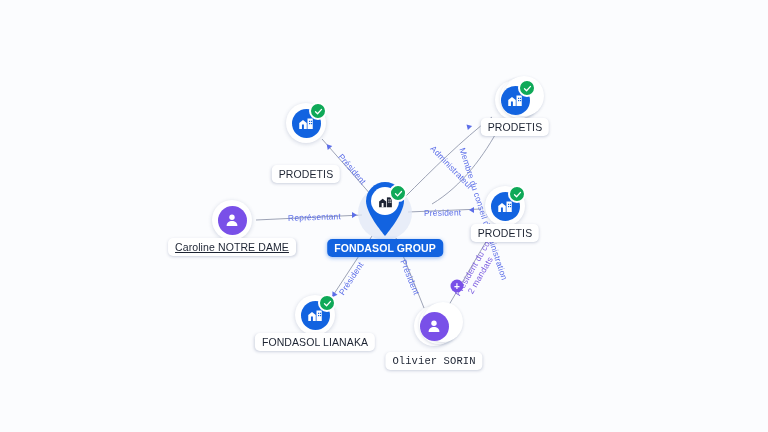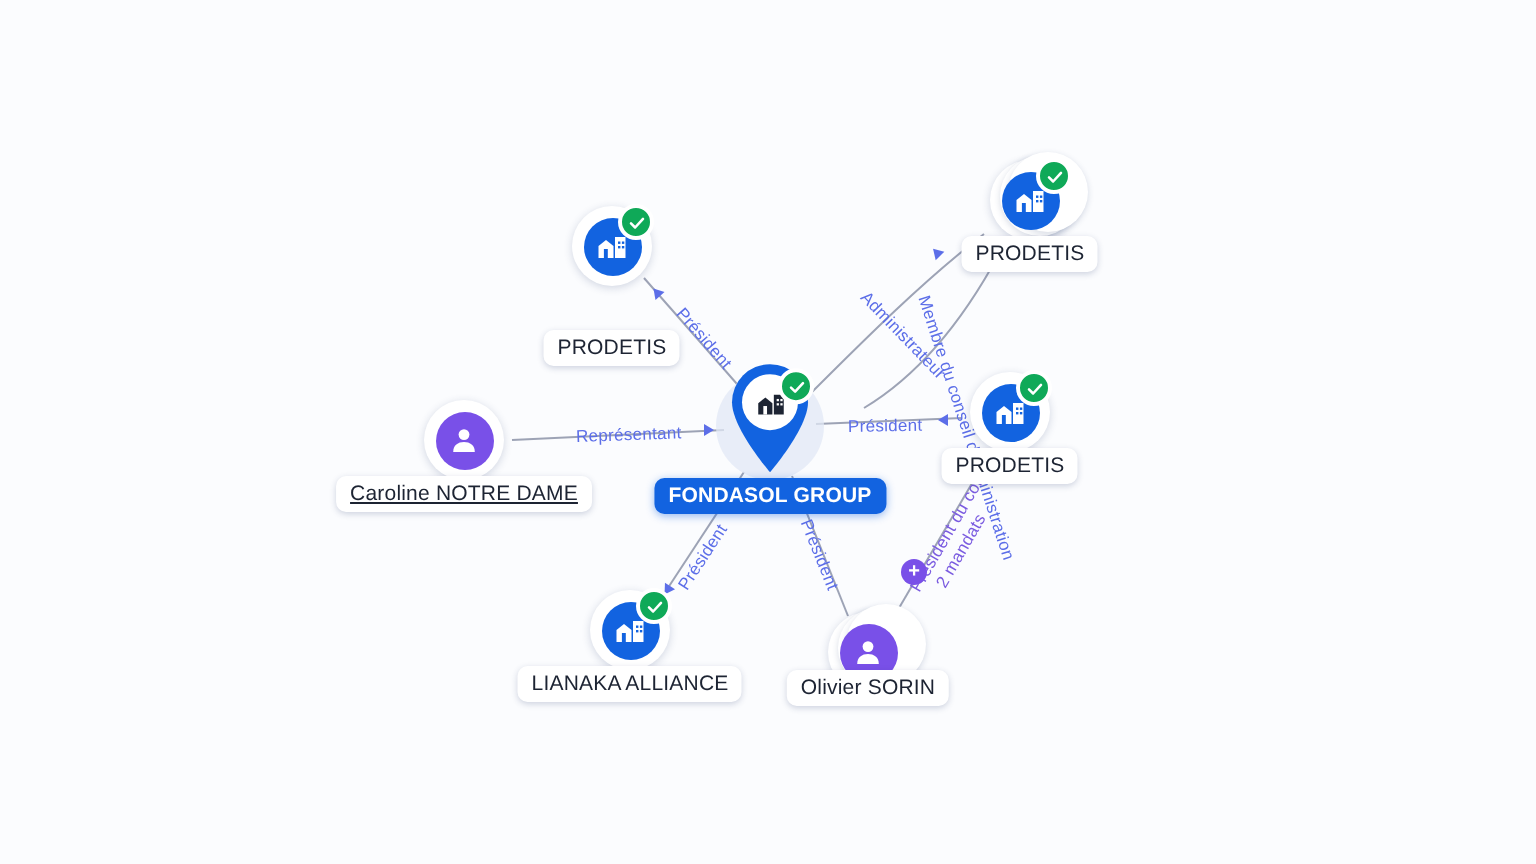--- a/index.html
+++ b/index.html
@@ -301,28 +301,28 @@
               <rect x="18.6" y="12" width="1.6" height="1.6" fill="#1263e0"></rect>
               <rect x="6.6" y="14" width="2.6" height="6" fill="#1263e0"></rect>
             </svg>
           </div>
           <div class="check-badge">
             <svg width="9" height="9" viewBox="0 0 24 24">
               <path d="M4 12.5 L9.5 18 L20 6.5" stroke="#ffffff" stroke-width="3.4" fill="none" stroke-linecap="round" stroke-linejoin="round"></path>
             </svg>
           </div>
         </div>
-        <div class="node-label" style="top: 18px;">LIANAKA ALLIANCE</div>
+        <div class="node-label" style="top: 18px;">FONDASOL LIANAKA</div>
       </div>
       <div class="node" style="left: 434px; top: 326px;">
         <div class="node-disc stack">
           <div class="icon-circle person">
             <svg width="18" height="18" viewBox="0 0 24 24">
               <circle cx="12" cy="8.4" r="3.6" fill="#ffffff"></circle>
               <path d="M4.8 20 C4.8 15.6 8 13.4 12 13.4 C16 13.4 19.2 15.6 19.2 20 Z" fill="#ffffff"></path>
             </svg>
           </div>
         </div>
-        <div class="node-label" style="top: 9px;">Olivier SORIN</div>
+        <div class="node-label" style="top: 26px; font-family: Liberation Mono, monospace;">Olivier SORIN</div>
       </div>
     </div>
 
 </div>
 
 </body></html>

